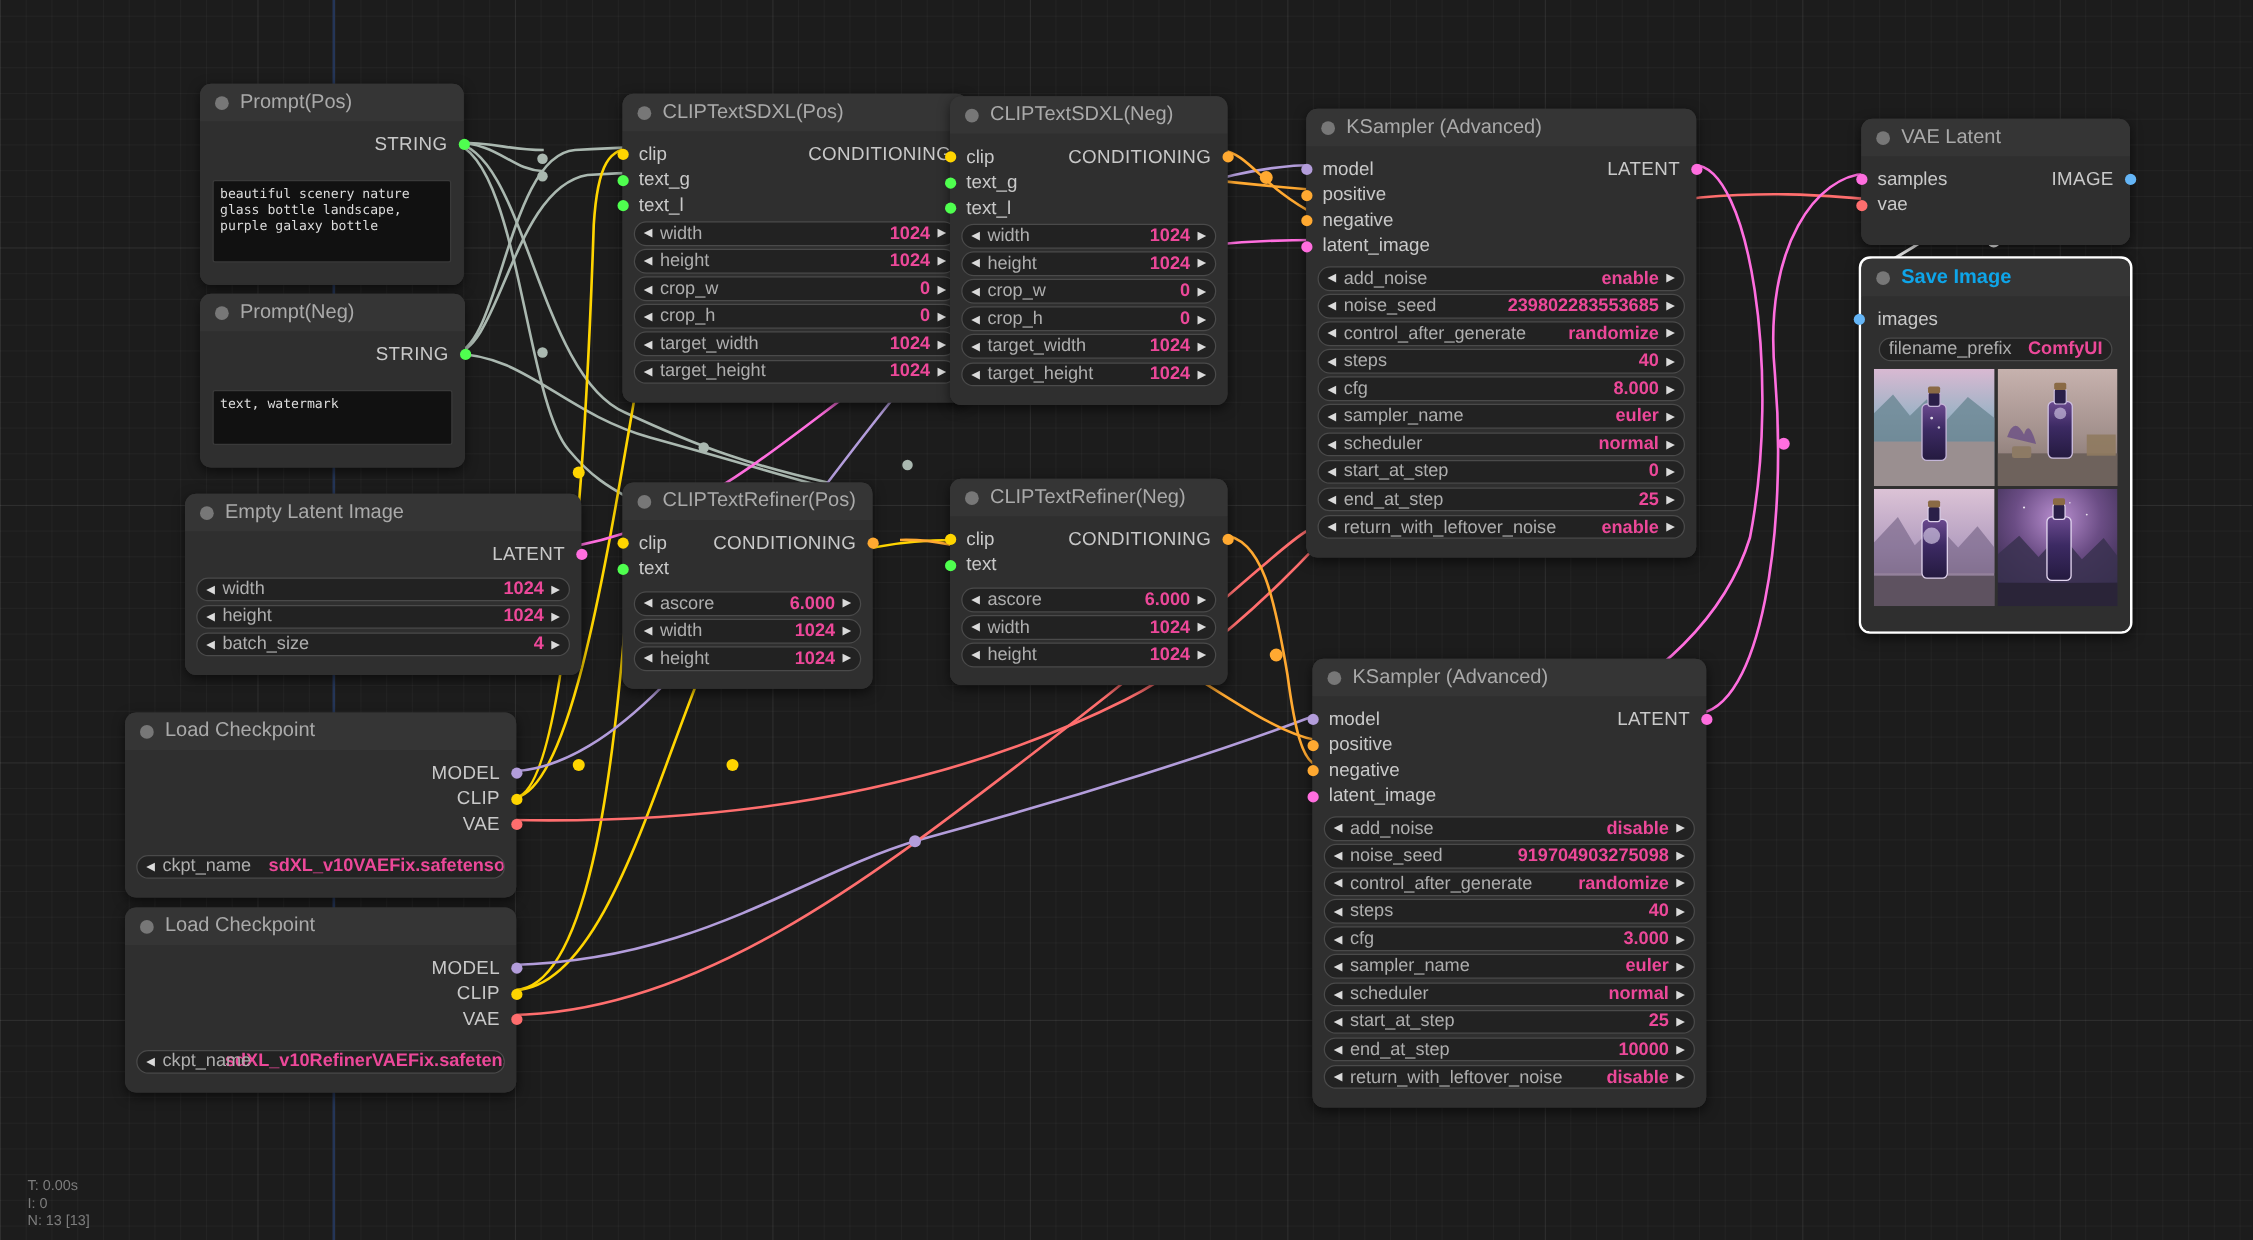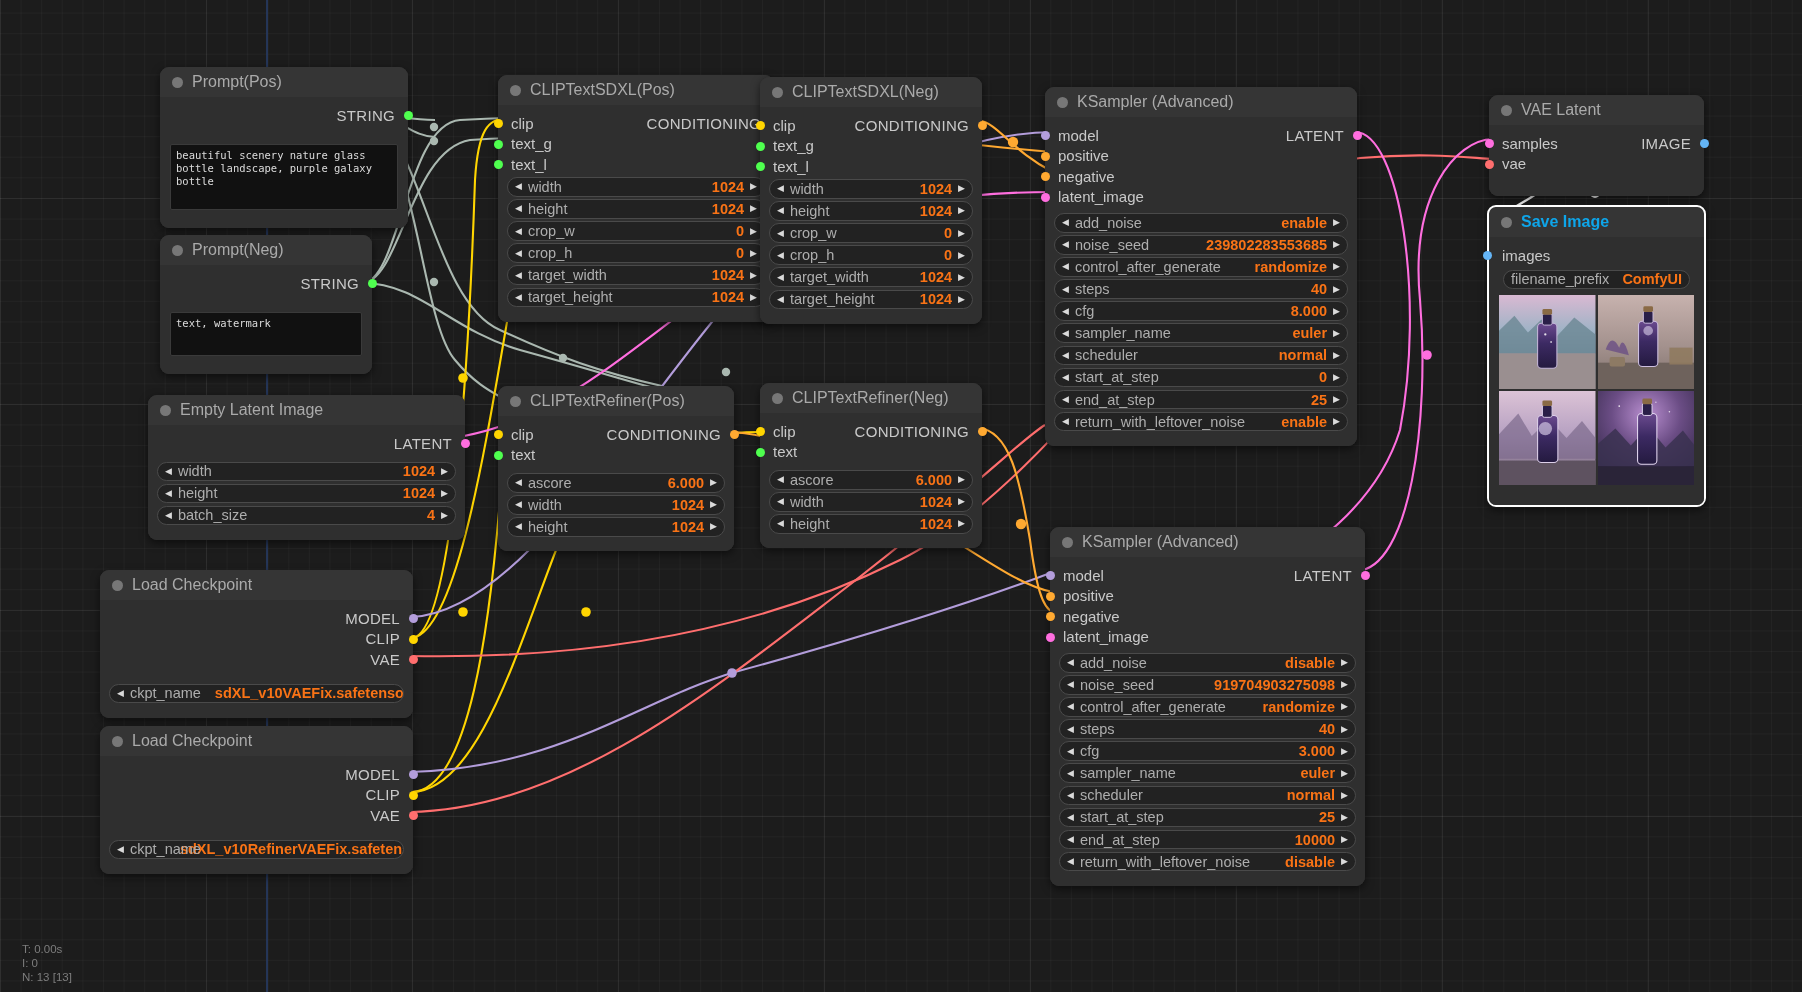--- a/index.html
+++ b/index.html
@@ -59,21 +59,21 @@
   .slotwrap { position:relative; }
 
   
   .w {
     margin:2.6px 9px; height:19.5px; border-radius:10px;
     background:#222222; border:1px solid #4a4a4a;
     display:flex; align-items:center; padding:0 7px;
     font-size:14.5px; color:#c4c4c4; position:relative; overflow:hidden;
   }
   .w .lab { color:#aeaeae; white-space:nowrap; }
-  .w .val { margin-left:auto; color:#f97316; font-weight:bold; white-space:nowrap; }
+  .w .val { margin-left:auto; color:#ec4899; font-weight:bold; white-space:nowrap; }
   .w .arl, .w .arr { color:#dadada; font-size:9px; line-height:1; flex:none; }
   .w .arl { margin-right:6px; }
   .w .arr { margin-left:6px; }
 
   
   .ta {
     margin:18px 10px 6px 10px; background:#111111;
     border:1px solid #3a3a3a; border-radius:2px;
     color:#dcdcdc; font-family:"DejaVu Sans Mono", monospace;
     font-size:10.5px; line-height:13px; padding:4px 5px;
@@ -182,21 +182,21 @@
     <circle cx="463" cy="612" r="4.8" fill="#FFD500"></circle>
     <circle cx="586" cy="612" r="4.8" fill="#FFD500"></circle>
     <circle cx="1013" cy="142" r="5.2" fill="#FFA931"></circle>
     <circle cx="1021" cy="524" r="5.2" fill="#FFA931"></circle>
     <circle cx="732" cy="673" r="4.8" fill="#B39DDB"></circle>
     <circle cx="1427" cy="355" r="4.8" fill="#FF6EDF"></circle>
     <circle cx="1595" cy="193" r="5" fill="#ffffff"></circle>
   </g>
 </svg>
 
-<div class="node" style="left:160px; top:67px; width:248px;">
+<div class="node" style="left:160px; top:67px; width:211px;">
   <div class="title">
     <span class="dotbtn"></span>
     <span>Prompt(Pos)</span>
   </div>
   <div class="body">
     <div class="slot slotwrap">
       <span class="out">STRING</span>
       <span class="dot r" style="background:#4FFF4F; top:6px;"></span>
     </div>
     <div class="ta" style="height:66px;">beautiful scenery nature glass bottle landscape, purple galaxy bottle</div>
@@ -328,21 +328,21 @@
       </div>
     <div class="w">
         <span class="arl">◀</span>
         <span class="lab">target_height</span>
         <span class="val">1024</span>
         <span class="arr">▶</span>
       </div>
   </div>
 </div>
 
-<div class="node" style="left:498px; top:386px; width:236px;">
+<div class="node" style="left:498px; top:386px; width:200px;">
   <div class="title">
     <span class="dotbtn"></span>
     <span>CLIPTextRefiner(Pos)</span>
   </div>
   <div class="body">
     <div class="slot slotwrap">
       <span class="dot l" style="background:#FFD500; top:6px;"></span>
       <span class="nm">clip</span>
       <span class="out">CONDITIONING</span>
       <span class="dot r" style="background:#FFA931; top:6px;"></span>

